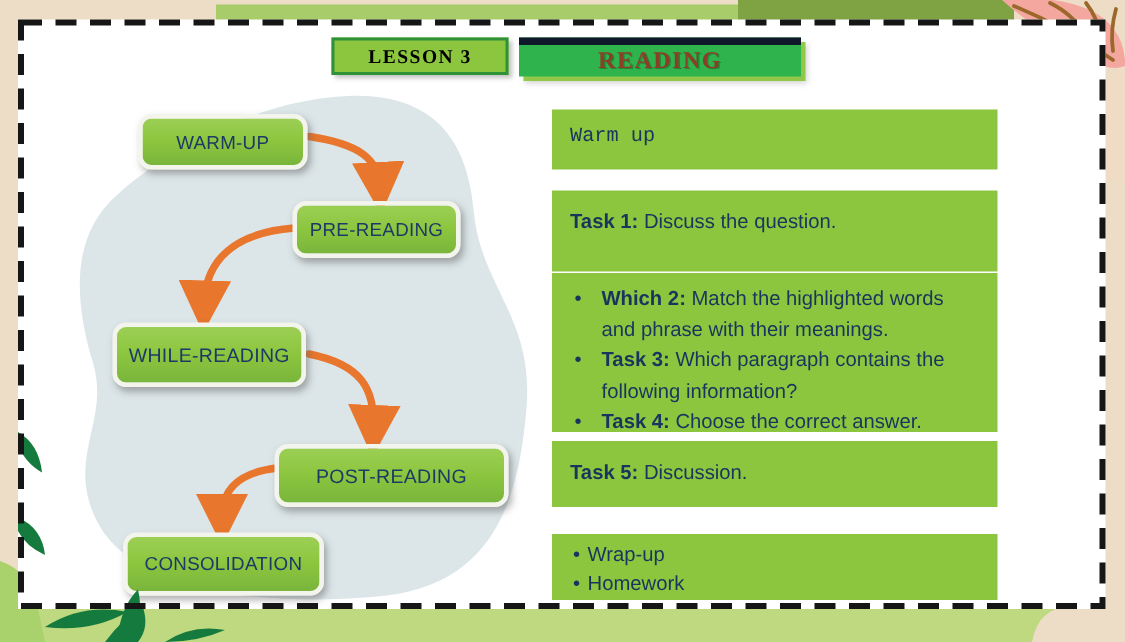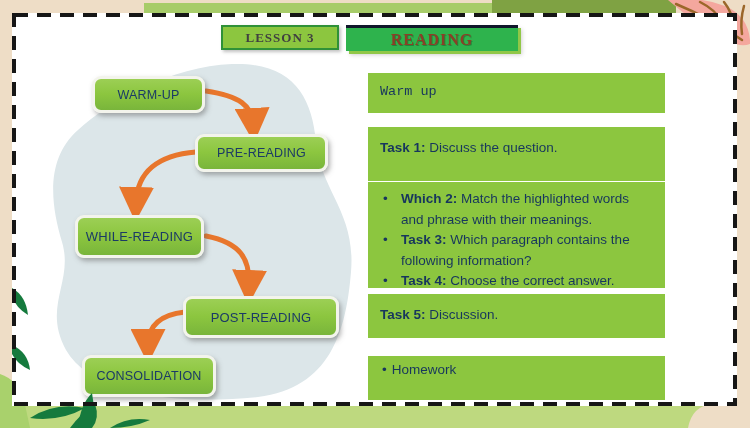--- a/index.html
+++ b/index.html
@@ -23,43 +23,43 @@
   }
   #dashed-frame { left:0; top:0; width:750px; height:428px; z-index:6; pointer-events:none; }
 
   
   .hdr-btn {
     z-index:4; display:flex; align-items:center; justify-content:center;
     font-family:"Liberation Serif", serif; font-weight:bold; letter-spacing:1px;
   }
   #lesson-badge {
     left:221px; top:25px; width:118px; height:25px;
-    background:#8cc63f; border:2px solid #2f9138; color:#404040;
+    background:#8cc63f; border:2px solid #2f9138; color:#000000;
     font-size:13px; box-shadow:2px 2px 3px rgba(120,120,120,.45);
   }
   #reading-title {
-    left:346px; top:25px; width:172px; height:26px;
+    left:346px; top:25px; width:188px; height:26px;
     background:#2eb34d; color:#8a4027; font-size:16px;
-    border-top:3px solid #0f172a;
+    border-top:5px solid #0f172a;
     box-shadow:3px 3px 0 rgba(141,198,63,.95), 4px 4px 4px rgba(120,120,120,.35);
     text-shadow:1px 1px 0 rgba(0,0,0,.25);
   }
 
   
   #blob-svg { left:0; top:0; width:750px; height:428px; z-index:2; pointer-events:none; }
   #arrows-svg { left:0; top:0; width:750px; height:428px; z-index:3; pointer-events:none; }
   .node {
     z-index:4; display:flex; align-items:center; justify-content:center;
     background:linear-gradient(180deg,#9ccf55 0%,#8cc63f 48%,#79b53b 100%);
     border:3px solid #f3f4ec; border-radius:9px;
     color:#1b3a66; font-weight:normal; font-size:12.5px; letter-spacing:.2px;
     box-shadow:2px 3px 5px rgba(100,100,100,.5);
   }
   #node-warm   { left:92px;  top:76px;  width:113px; height:37px; }
-  #node-pre    { left:195px; top:134px; width:133px; height:38px; }
+  #node-pre    { left:195px; top:134px; width:112px; height:38px; }
   #node-while  { left:75px;  top:215px; width:129px; height:43px; font-size:13px; }
   #node-post   { left:183px; top:296px; width:156px; height:42px; font-size:13px; }
   #node-cons   { left:82px;  top:355px; width:134px; height:42px; }
 
   
   .bar {
     left:368px; width:297px; z-index:4;
     background:#8cc63f; color:#17365d; font-size:13.5px;
   }
   .bar b { font-weight:bold; }
@@ -176,20 +176,21 @@
     </li>
   </ul>
 </div>
 
 <div id="bar-task5" class="abs bar">
   <b>Task 5:</b><span> Discussion.</span>
 </div>
 
 <div id="bar-wrap" class="abs bar">
   <ul class="wrap-list">
+    <li><span class="blt">•</span><span>Wrap-up</span></li>
     <li><span class="blt">•</span><span>Homework</span></li>
   </ul>
 </div>
 
 <svg id="leaf-overlay" class="abs" viewBox="0 0 750 428" xmlns="http://www.w3.org/2000/svg">
   <g fill="#157a3d">
     <path d="M12 288 Q26 296 28 315 Q16 308 12 296 Z"></path>
     <path d="M12 345 Q28 352 30 370 Q17 364 12 354 Z"></path>
     <path d="M78 428 Q80 405 92 393 Q96 412 90 428 Z"></path>
   </g>

